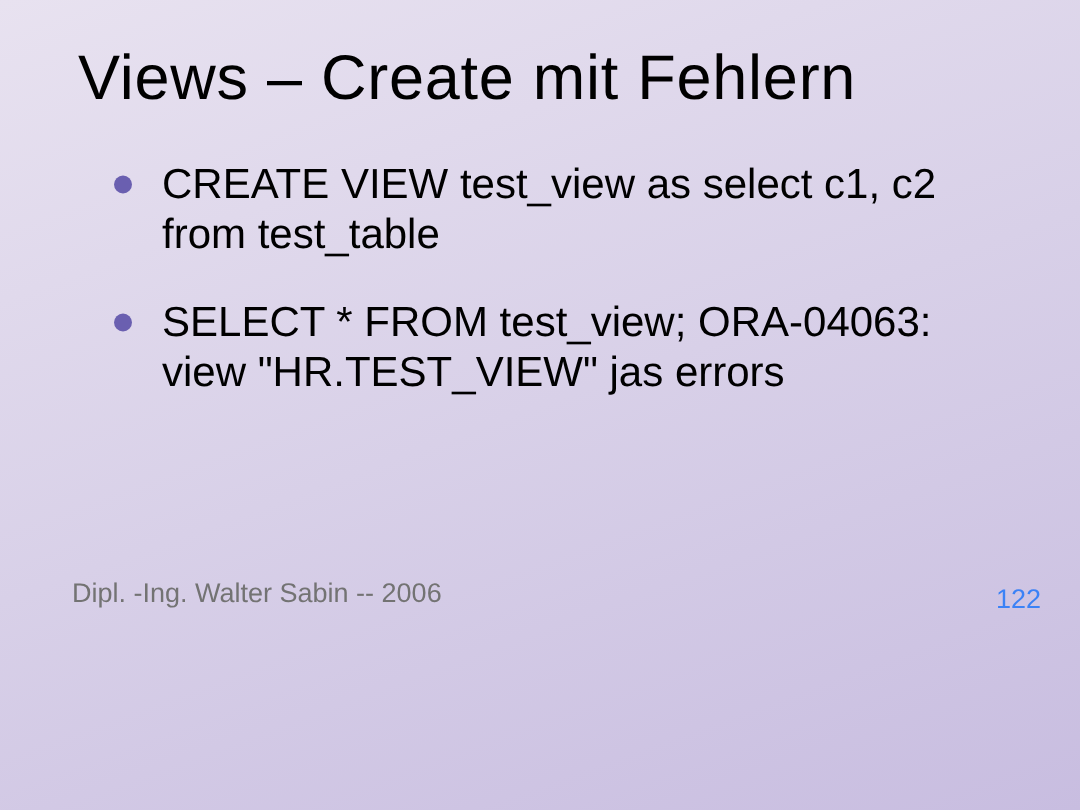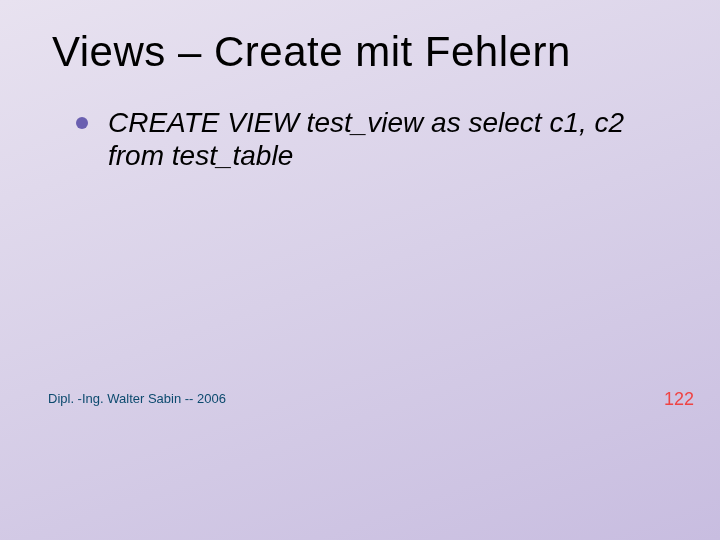--- a/index.html
+++ b/index.html
@@ -31,57 +31,59 @@
     margin: 0;
     padding: 0 0 0 28px;
   }
   ul.content > li {
     position: relative;
     font-size: 28px;
     line-height: 1.18;
     color: #000;
     margin-bottom: 26px;
     padding-left: 32px;
-    font-style: italic;
   }
   ul.content > li.bulleted::before {
     content: "";
     position: absolute;
     left: 0;
     top: 11px;
     width: 12px;
     height: 12px;
     background: #6a5fb0;
     border-radius: 50%;
   }
   ul.content > li.nobullet {
     padding-left: 32px;
   }
   .footer-left {
     position: absolute;
     left: 48px;
     bottom: 18px;
-    font-size: 13px;
-    color: #0c4a6e;
+    font-size: 18px;
+    color: #737373;
   }
   .footer-right {
     position: absolute;
     right: 26px;
     bottom: 14px;
     font-size: 18px;
-    color: #ef4444;
+    color: #3b82f6;
   }
 </style>
 </head>
 <body>
 
 <div class="slide">
   <h1 class="title">Views – Create mit Fehlern</h1>
 
   <ul class="content">
     <li class="bulleted">
       <span>CREATE VIEW test_view as select c1, c2 from test_table</span>
     </li>
+    <li class="bulleted">
+      <span>SELECT * FROM test_view; ORA-04063: view "HR.TEST_VIEW" jas errors</span>
+    </li>
   </ul>
 
   <div class="footer-left">Dipl. -Ing. Walter Sabin  -- 2006</div>
   <div class="footer-right">122</div>
 </div>
 
 </body></html>

